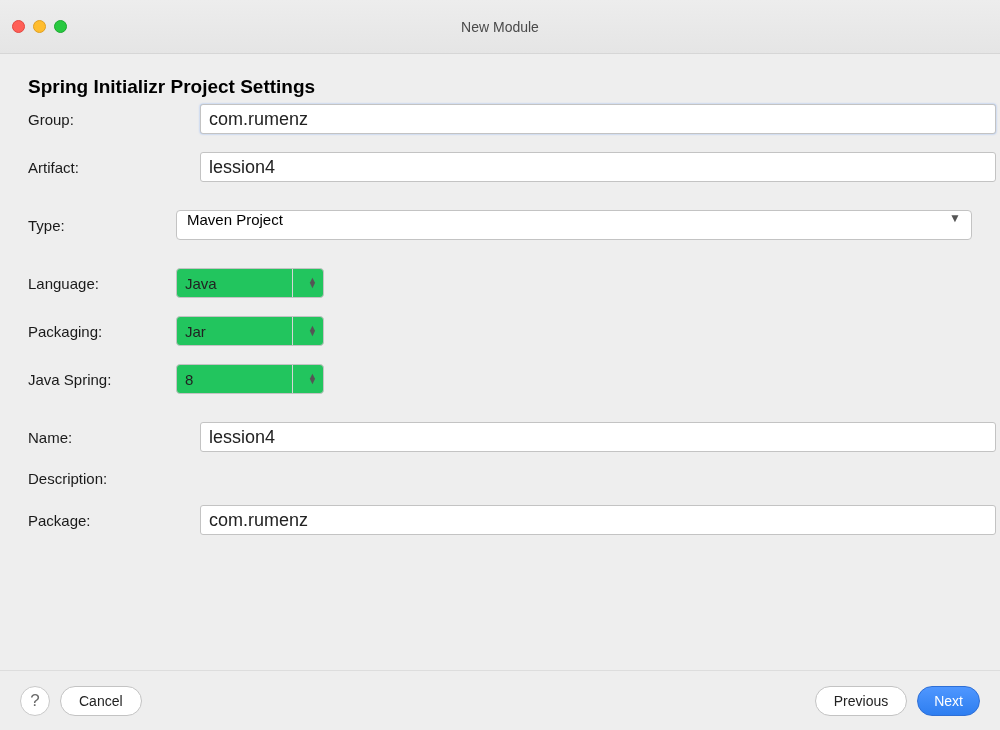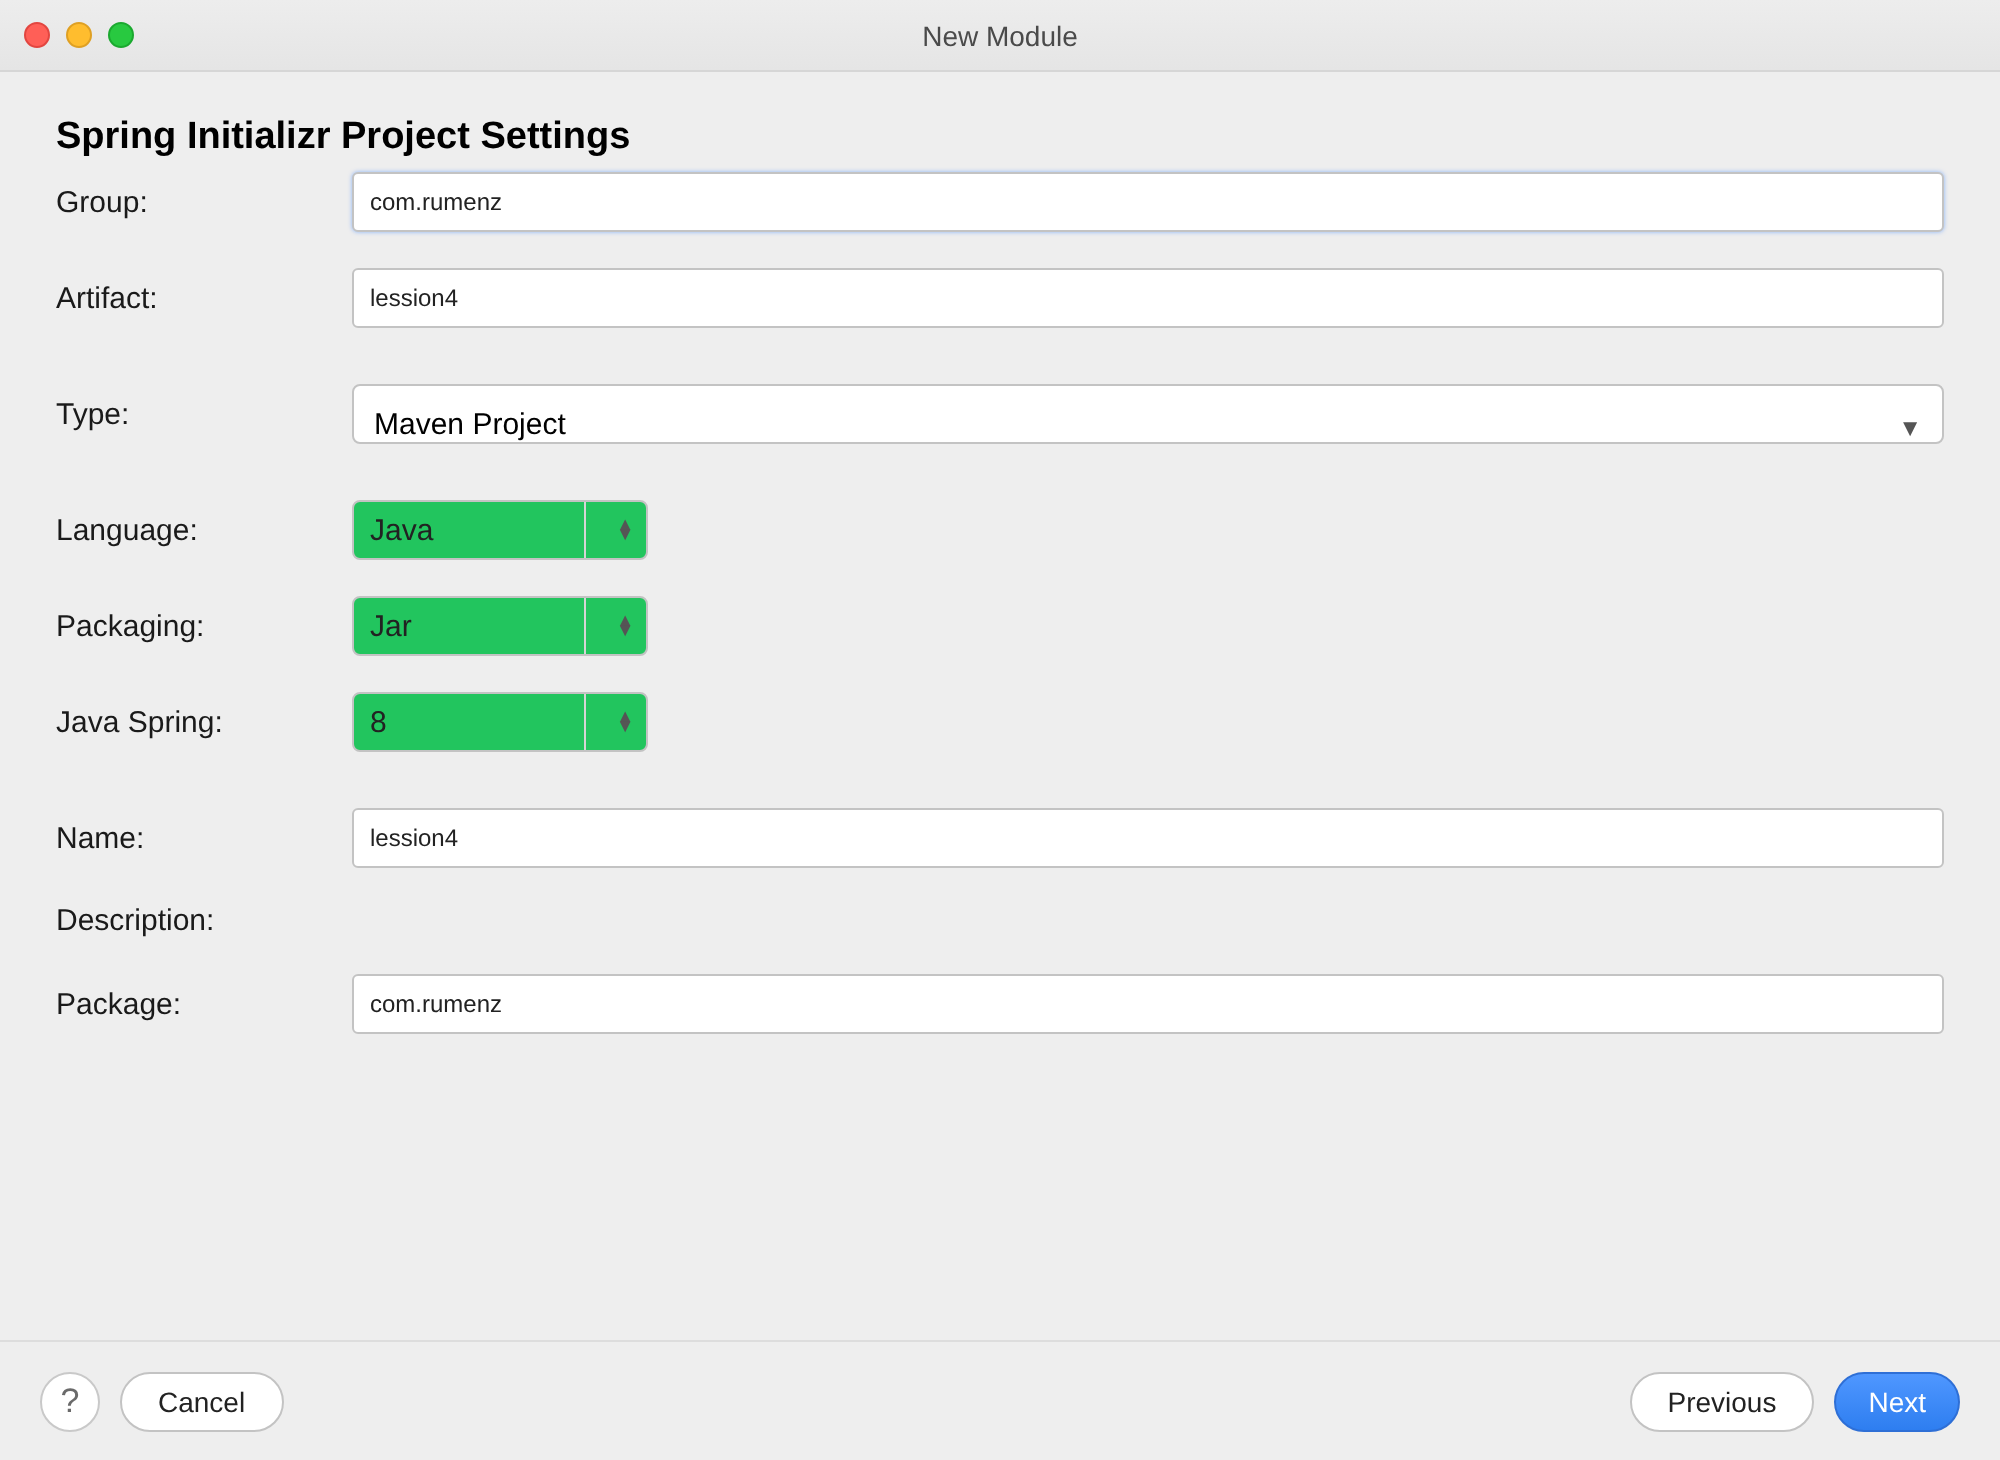--- a/index.html
+++ b/index.html
@@ -11,55 +11,55 @@
   overflow: hidden;
 }
 .window {
   width: 1000px;
   height: 730px;
   background: #eeeeee;
   display: flex;
   flex-direction: column;
 }
 .titlebar {
-  height: 36px;
+  height: 54px;
   background: linear-gradient(#ededed,#e5e5e5);
   border-bottom: 1px solid #d6d6d6;
   position: relative;
   display: flex;
   align-items: center;
 }
 .traffic { position: absolute; left: 12px; display: flex; gap: 8px; }
 .dot { width: 13px; height: 13px; border-radius: 50%; }
 .dot.red { background:#ff5f57; border:1px solid #e24640; }
 .dot.yellow { background:#ffbd2e; border:1px solid #dfa023; }
 .dot.green { background:#28c940; border:1px solid #1ba92f; }
 .title { flex:1; text-align:center; font-size:14px; color:#4a4a4a; }
 .content { flex:1; padding: 22px 28px 10px 28px; }
 .heading { font-size:19px; font-weight:bold; color:#000000; margin-bottom:6px; }
 .form-row { display:flex; align-items:center; margin-bottom:18px; }
 .form-row.spaced { margin-bottom:28px; }
 .label { width:148px; font-size:15px; color:#1a1a1a; }
 .field { flex:1; }
 input.text, .select-like {
-  width:100%; height:30px; font-size:12px;
+  width:100%; height:30px; font-size:18px;
   border:1px solid #c3c3c3; border-radius:3px;
-  background:#fff; padding: 0 8px; color:#222; outline:none;
+  background:#fff; padding: 0 8px; color:#222; outline:none;margin-left:24px;
 }
 input.text:focus, .focused { border:2px solid #478eff; box-shadow: 0 0 2px rgba(71,142,255,0.6); padding:0 7px; }
 .small-select {
   width:148px; height:30px; border:1px solid #c3c3c3; border-radius:4px;
   background:#22c55e; display:inline-flex; align-items:center; padding:0 8px;
   font-size:15px; color:#222; position:relative;
 }
 .small-select .sep { position:absolute; right:30px; top:0; bottom:0; width:1px; background:#d5d5d5; }
 .small-select .arrows { position:absolute; right:6px; display:flex; flex-direction:column; line-height:5px; font-size:9px; color:#555; }
 .type-select {
   flex:1; height:30px; border:1px solid #c3c3c3; border-radius:4px;
-  background:#fff; display:flex; align-items:flex-end; padding:0 10px; font-size:15px;
+  background:#fff; display:flex; align-items:flex-start; padding:0 10px; font-size:15px;
   position:relative;
 }
 .type-select .hint { color:#9a9a9a; margin-left:6px; }
 .type-select .caret { position:absolute; right:10px; font-size:12px; color:#555; }
 .footer {
   height:60px; border-top:1px solid #ddd; background:#eeeeee;
   display:flex; align-items:center; padding:0 20px;
 }
 .help-btn {
   width:30px; height:30px; border-radius:50%; border:1px solid #c9c9c9;

